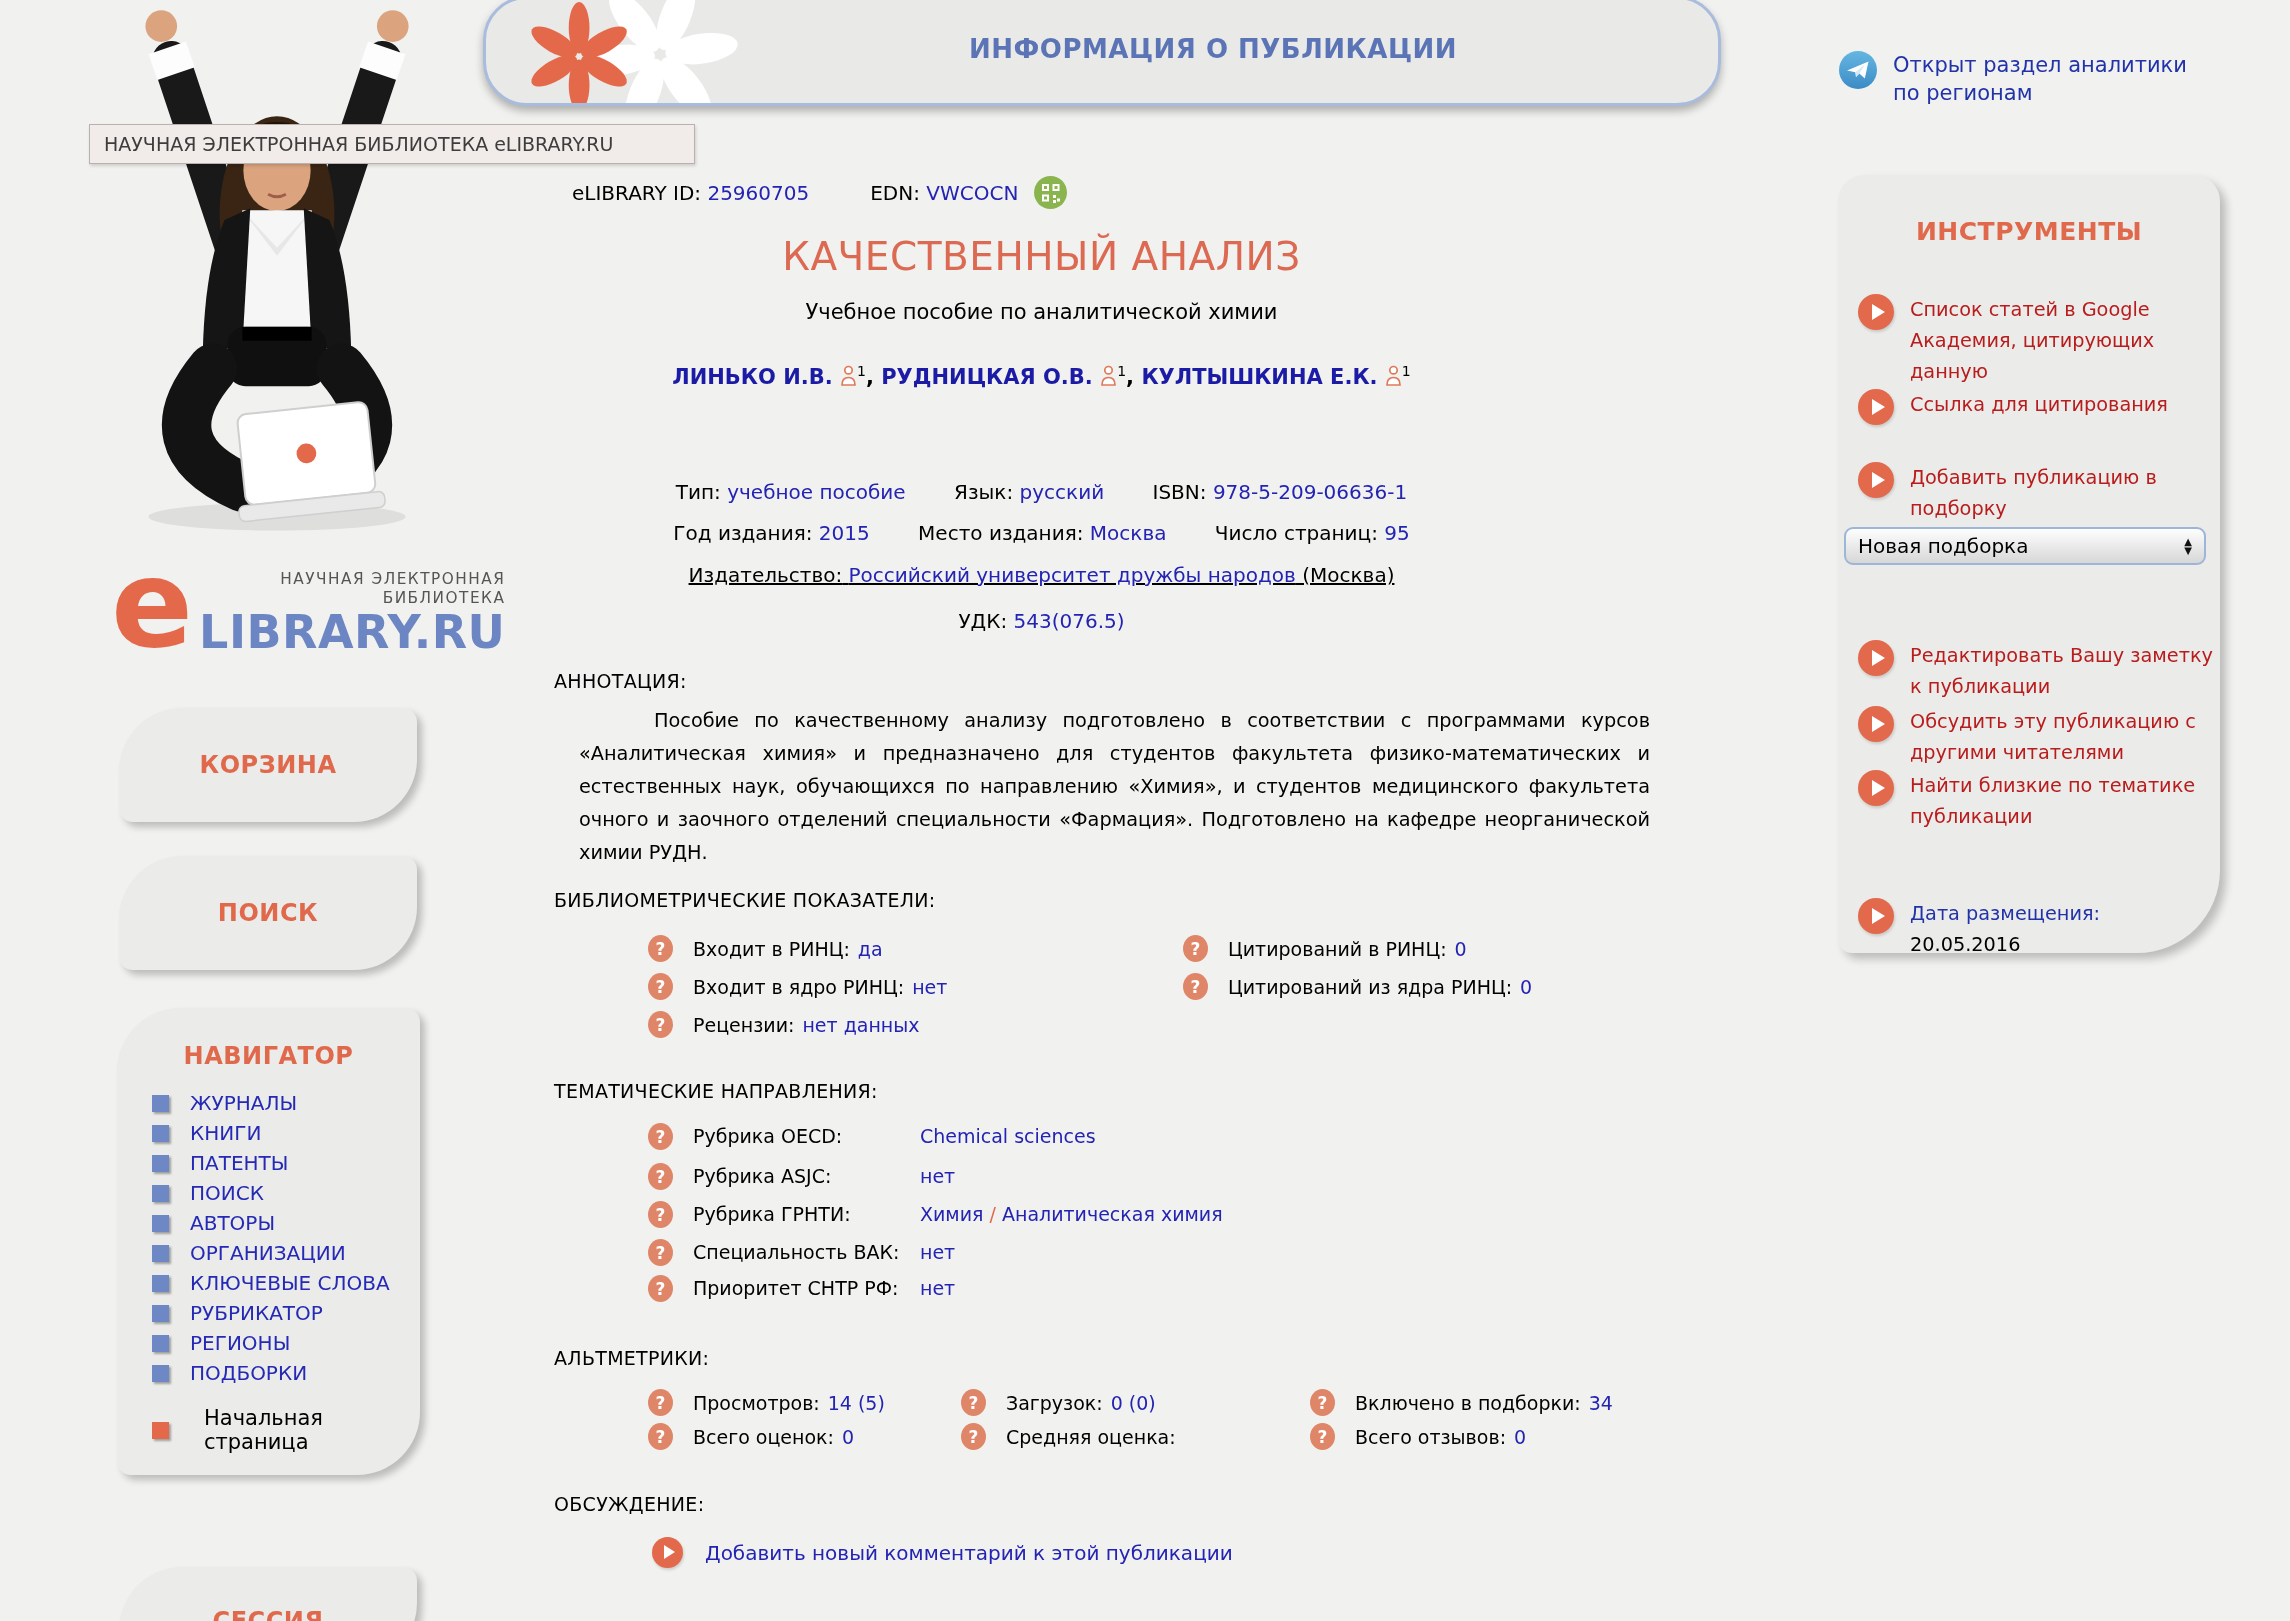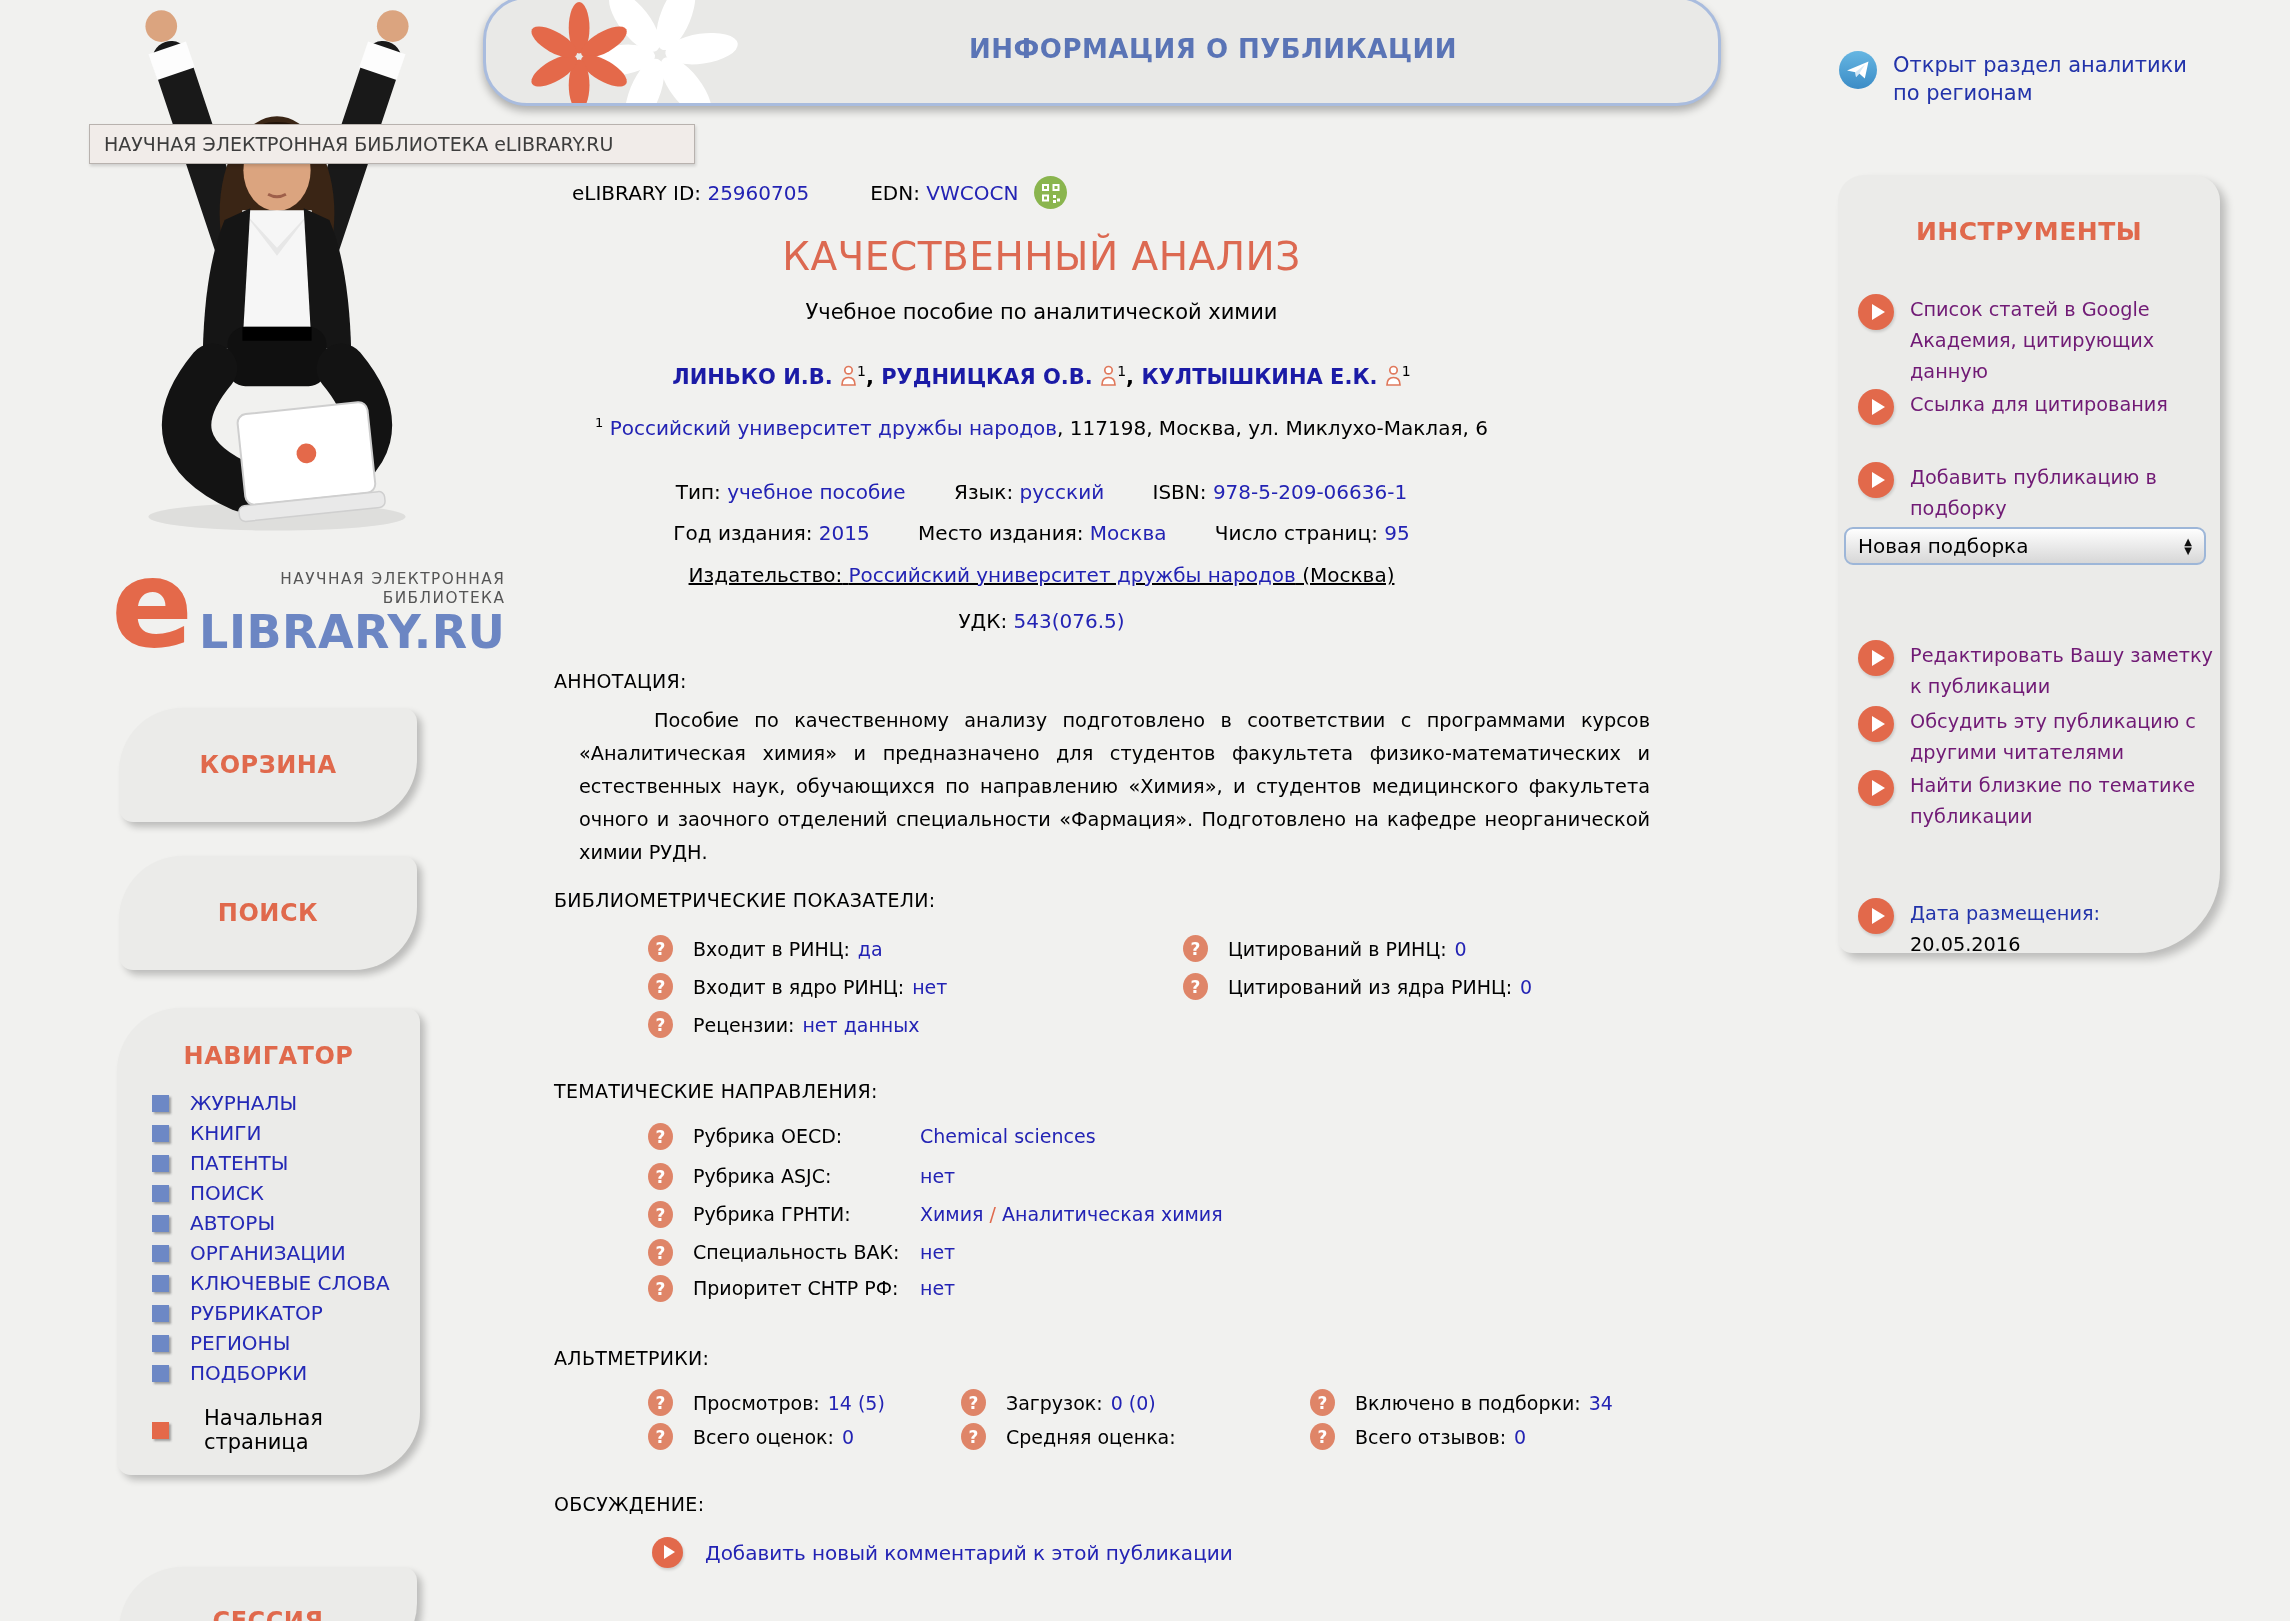--- a/index.html
+++ b/index.html
@@ -106,21 +106,21 @@
   .disc-row { position:absolute; left:98px; top:1364px; display:flex; align-items:center; gap:22px; }
   .disc-row a { color:#2323b4; font-size:20px; }
 
   
   .tools {
     position:absolute; left:1838px; top:175px; width:382px; height:778px;
     background:#ebebe9; border-radius:26px 26px 83px 14px; box-shadow:6px 6px 8px rgba(0,0,0,.22);
   }
   .tools-title { position:absolute; top:42px; width:100%; text-align:center; color:#e0694c; font-size:25px; font-weight:bold; letter-spacing:0.5px; }
   .tool-row { position:absolute; left:20px; display:flex; gap:16px; align-items:flex-start; }
-  .tool-row a { color:#701a75; font-size:19.3px; line-height:31px; width:309px; display:block; }
+  .tool-row a { color:#b91c1c; font-size:19.3px; line-height:31px; width:309px; display:block; }
   .tool-date-label { color:#2233aa; font-size:19.3px; line-height:31px; display:block; }
   .tool-date-value { color:#000; font-size:19.3px; line-height:31px; display:block; }
   .select {
     position:absolute; left:6px; top:352px; width:362px; height:38px;
     border:2px solid #9db6d8; border-radius:9px;
     background:linear-gradient(#fefefe, #d7d7d7);
     display:flex; align-items:center; padding:0 12px; cursor:pointer;
   }
   .select .sel-text { font-size:20px; color:#000; flex:1 1 auto; }
   .select .arrows { display:flex; flex-direction:column; align-items:center; font-size:10px; line-height:9px; color:#111; }
@@ -317,24 +317,20 @@
           <path d="M2 20 Q2 12.5 8.5 12.5 Q15 12.5 15 20 Z" fill="#fff" stroke="#e0795c" stroke-width="1.7"></path>
         </svg></span><sup>1</sup><span>, </span><a>РУДНИЦКАЯ О.В.</a><span> <svg width="17" height="22" viewBox="0 0 17 22" style="vertical-align:-3px;">
           <circle cx="8.5" cy="5.2" r="3.7" fill="#fff" stroke="#e0795c" stroke-width="1.7"></circle>
           <path d="M2 20 Q2 12.5 8.5 12.5 Q15 12.5 15 20 Z" fill="#fff" stroke="#e0795c" stroke-width="1.7"></path>
         </svg></span><sup>1</sup><span>, </span><a>КУЛТЫШКИНА Е.К.</a><span> <svg width="17" height="22" viewBox="0 0 17 22" style="vertical-align:-3px;">
           <circle cx="8.5" cy="5.2" r="3.7" fill="#fff" stroke="#e0795c" stroke-width="1.7"></circle>
           <path d="M2 20 Q2 12.5 8.5 12.5 Q15 12.5 15 20 Z" fill="#fff" stroke="#e0795c" stroke-width="1.7"></path>
         </svg></span><sup>1</sup>
   </div>
 
-  <div class="cline affil">
-    <sup>1</sup>
-    <a class="blue">Российский университет дружбы народов</a><span>, 117198, Москва, ул. Миклухо-Маклая, 6</span>
-  </div>
 
   <div class="cline meta meta1">
     <span class="lbl">Тип:</span>
     <a class="blue">учебное пособие</a><span class="gap"></span>
     <span class="lbl">Язык:</span>
     <a class="blue">русский</a><span class="gap"></span>
     <span class="lbl">ISBN:</span>
     <a class="blue">978-5-209-06636-1</a>
   </div>
 

